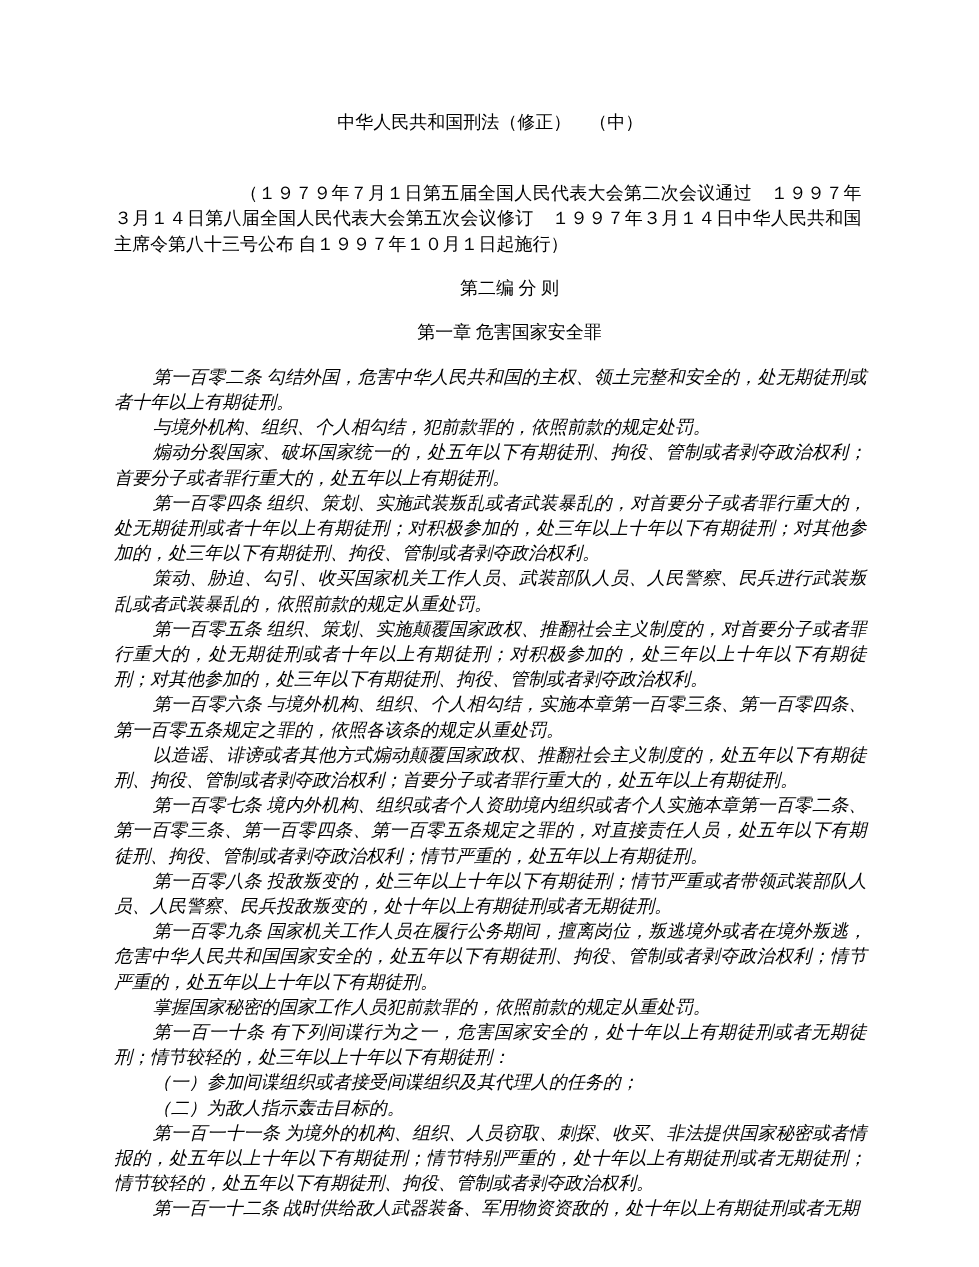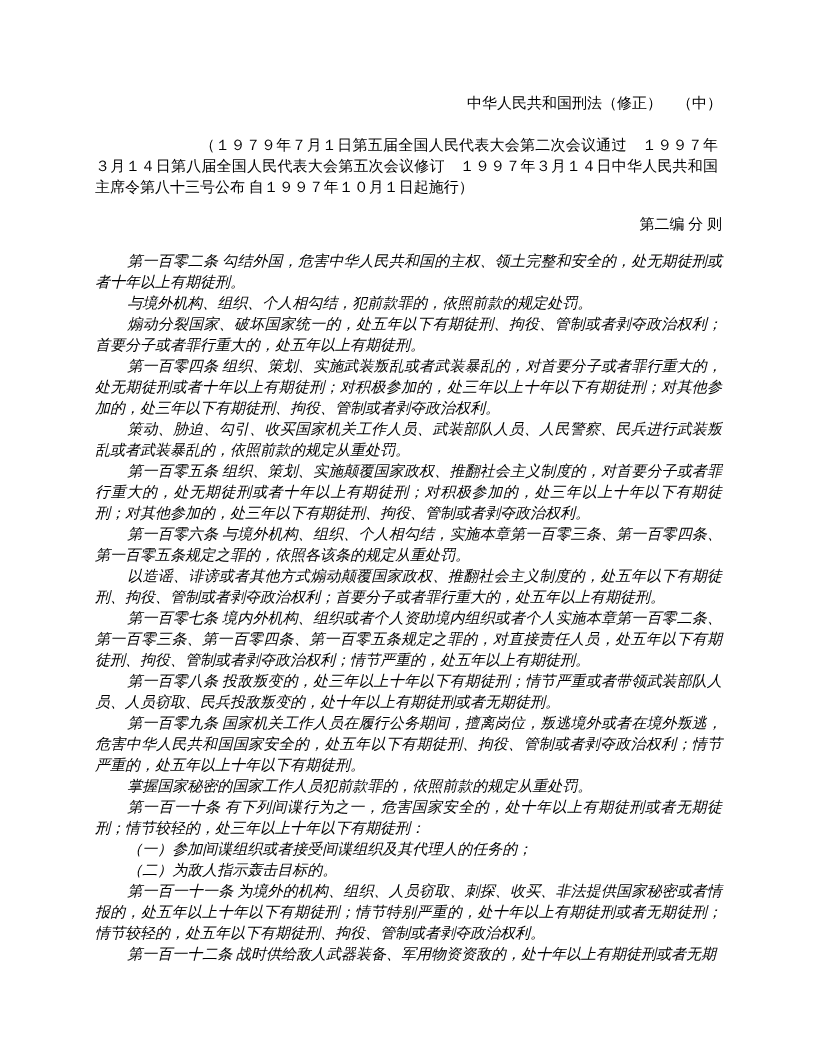--- a/index.html
+++ b/index.html
@@ -18,55 +18,56 @@
   .page {
     position: absolute;
     left: 95px;
     top: 93px;
     width: 627px;
     font-size: 15px;
     line-height: 21px;
     text-align: justify;
   }
   .doc-title {
-    margin: 0 0 21px 0;
-    text-align: right;
+    margin: 0 0 38px 0;
+    text-align: center;
   }
   .preamble {
     margin: 0 4px 16px 0;
     text-indent: 7em;
   }
   .heading {
     margin: 0 0 16px 0;
     text-indent: 2.15em;
-    text-align: right;
+    text-align: center;
   }
   .law-paragraph {
     margin: 0;
     text-indent: 2.15em;
     font-style: italic;
   }
 </style>
 </head>
 <body>
 
 <div class="page">
   <div class="doc-title">中华人民共和国刑法（修正）　（中）</div>
   <p class="preamble">（１９７９年７月１日第五届全国人民代表大会第二次会议通过　１９９７年３月１４日第八届全国人民代表大会第五次会议修订　１９９７年３月１４日中华人民共和国主席令第八十三号公布 自１９９７年１０月１日起施行）</p>
   <p class="heading">第二编 分 则</p>
+  <p class="heading">第一章 危害国家安全罪</p>
   <p class="law-paragraph">第一百零二条 勾结外国，危害中华人民共和国的主权、领土完整和安全的，处无期徒刑或者十年以上有期徒刑。</p>
   <p class="law-paragraph">与境外机构、组织、个人相勾结，犯前款罪的，依照前款的规定处罚。</p>
   <p class="law-paragraph">煽动分裂国家、破坏国家统一的，处五年以下有期徒刑、拘役、管制或者剥夺政治权利；首要分子或者罪行重大的，处五年以上有期徒刑。</p>
   <p class="law-paragraph">第一百零四条 组织、策划、实施武装叛乱或者武装暴乱的，对首要分子或者罪行重大的，处无期徒刑或者十年以上有期徒刑；对积极参加的，处三年以上十年以下有期徒刑；对其他参加的，处三年以下有期徒刑、拘役、管制或者剥夺政治权利。</p>
   <p class="law-paragraph">策动、胁迫、勾引、收买国家机关工作人员、武装部队人员、人民警察、民兵进行武装叛乱或者武装暴乱的，依照前款的规定从重处罚。</p>
   <p class="law-paragraph">第一百零五条 组织、策划、实施颠覆国家政权、推翻社会主义制度的，对首要分子或者罪行重大的，处无期徒刑或者十年以上有期徒刑；对积极参加的，处三年以上十年以下有期徒刑；对其他参加的，处三年以下有期徒刑、拘役、管制或者剥夺政治权利。</p>
   <p class="law-paragraph">第一百零六条 与境外机构、组织、个人相勾结，实施本章第一百零三条、第一百零四条、第一百零五条规定之罪的，依照各该条的规定从重处罚。</p>
   <p class="law-paragraph">以造谣、诽谤或者其他方式煽动颠覆国家政权、推翻社会主义制度的，处五年以下有期徒刑、拘役、管制或者剥夺政治权利；首要分子或者罪行重大的，处五年以上有期徒刑。</p>
   <p class="law-paragraph">第一百零七条 境内外机构、组织或者个人资助境内组织或者个人实施本章第一百零二条、第一百零三条、第一百零四条、第一百零五条规定之罪的，对直接责任人员，处五年以下有期徒刑、拘役、管制或者剥夺政治权利；情节严重的，处五年以上有期徒刑。</p>
-  <p class="law-paragraph">第一百零八条 投敌叛变的，处三年以上十年以下有期徒刑；情节严重或者带领武装部队人员、人员窃取、民兵投敌叛变的，处十年以上有期徒刑或者无期徒刑。</p>
+  <p class="law-paragraph">第一百零八条 投敌叛变的，处三年以上十年以下有期徒刑；情节严重或者带领武装部队人员、人民警察、民兵投敌叛变的，处十年以上有期徒刑或者无期徒刑。</p>
   <p class="law-paragraph">第一百零九条 国家机关工作人员在履行公务期间，擅离岗位，叛逃境外或者在境外叛逃，危害中华人民共和国国家安全的，处五年以下有期徒刑、拘役、管制或者剥夺政治权利；情节严重的，处五年以上十年以下有期徒刑。</p>
   <p class="law-paragraph">掌握国家秘密的国家工作人员犯前款罪的，依照前款的规定从重处罚。</p>
   <p class="law-paragraph">第一百一十条 有下列间谍行为之一，危害国家安全的，处十年以上有期徒刑或者无期徒刑；情节较轻的，处三年以上十年以下有期徒刑：</p>
   <p class="law-paragraph">（一）参加间谍组织或者接受间谍组织及其代理人的任务的；</p>
   <p class="law-paragraph">（二）为敌人指示轰击目标的。</p>
   <p class="law-paragraph">第一百一十一条 为境外的机构、组织、人员窃取、刺探、收买、非法提供国家秘密或者情报的，处五年以上十年以下有期徒刑；情节特别严重的，处十年以上有期徒刑或者无期徒刑；情节较轻的，处五年以下有期徒刑、拘役、管制或者剥夺政治权利。</p>
   <p class="law-paragraph">第一百一十二条 战时供给敌人武器装备、军用物资资敌的，处十年以上有期徒刑或者无期</p>
 </div>
 
 </body></html>

